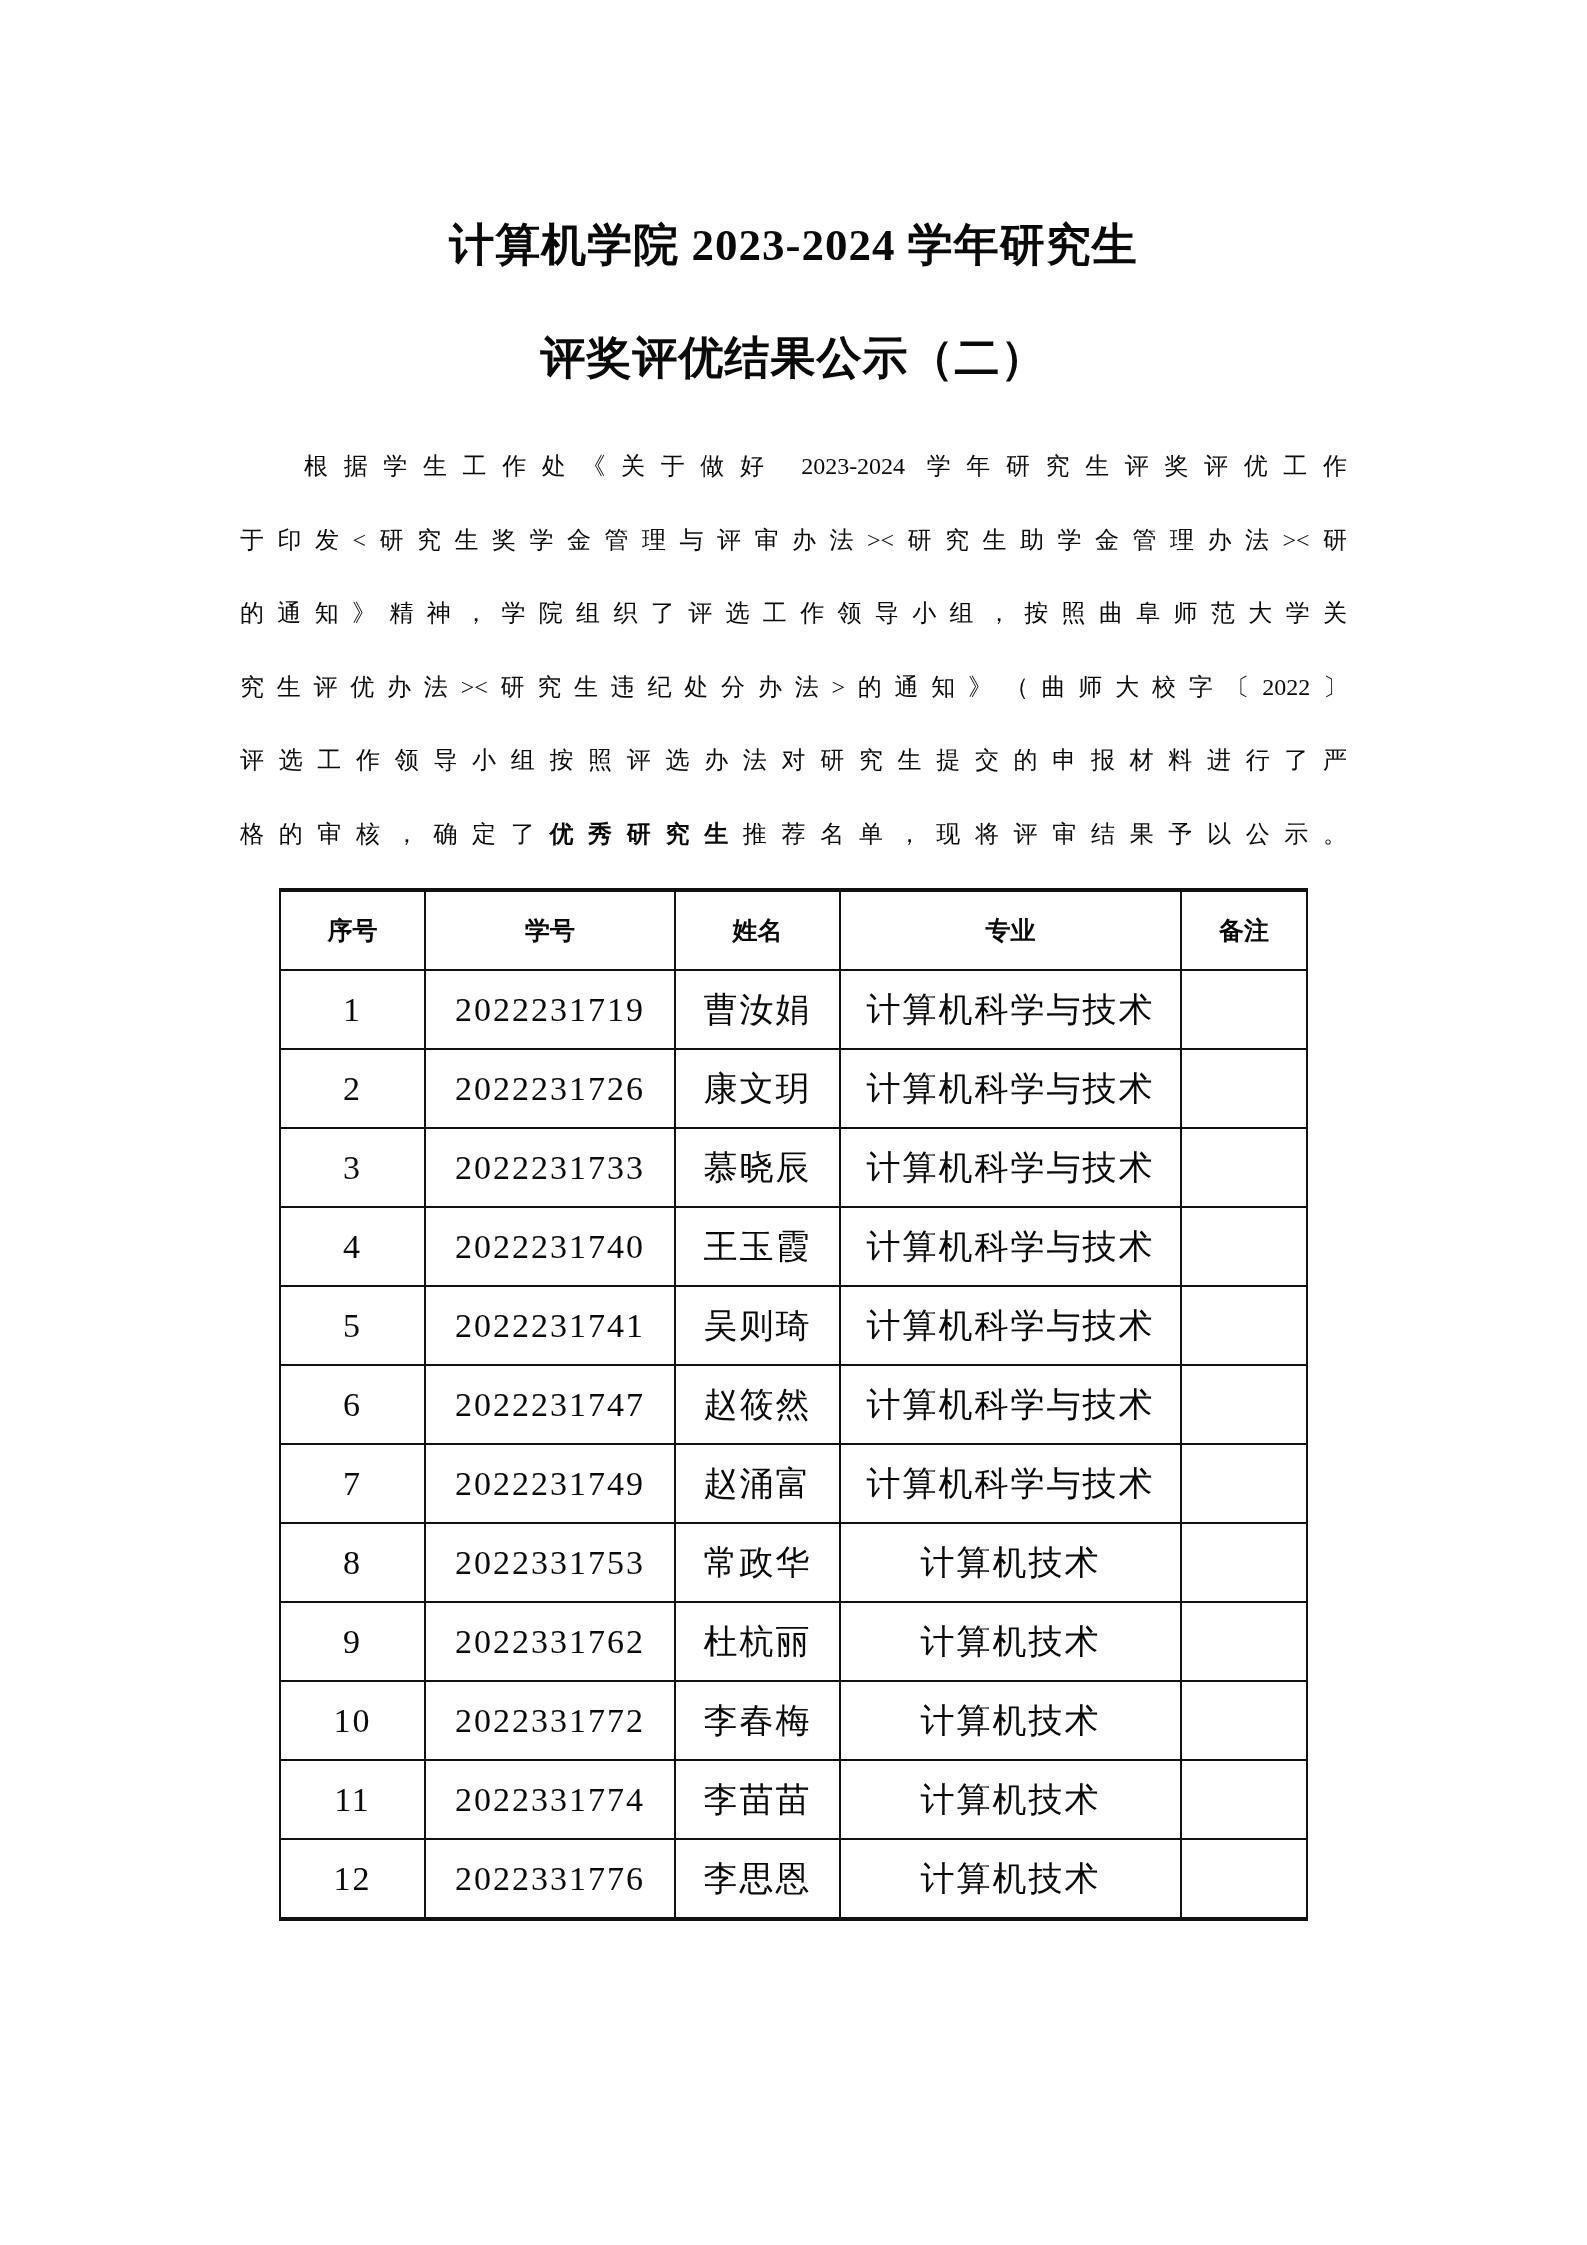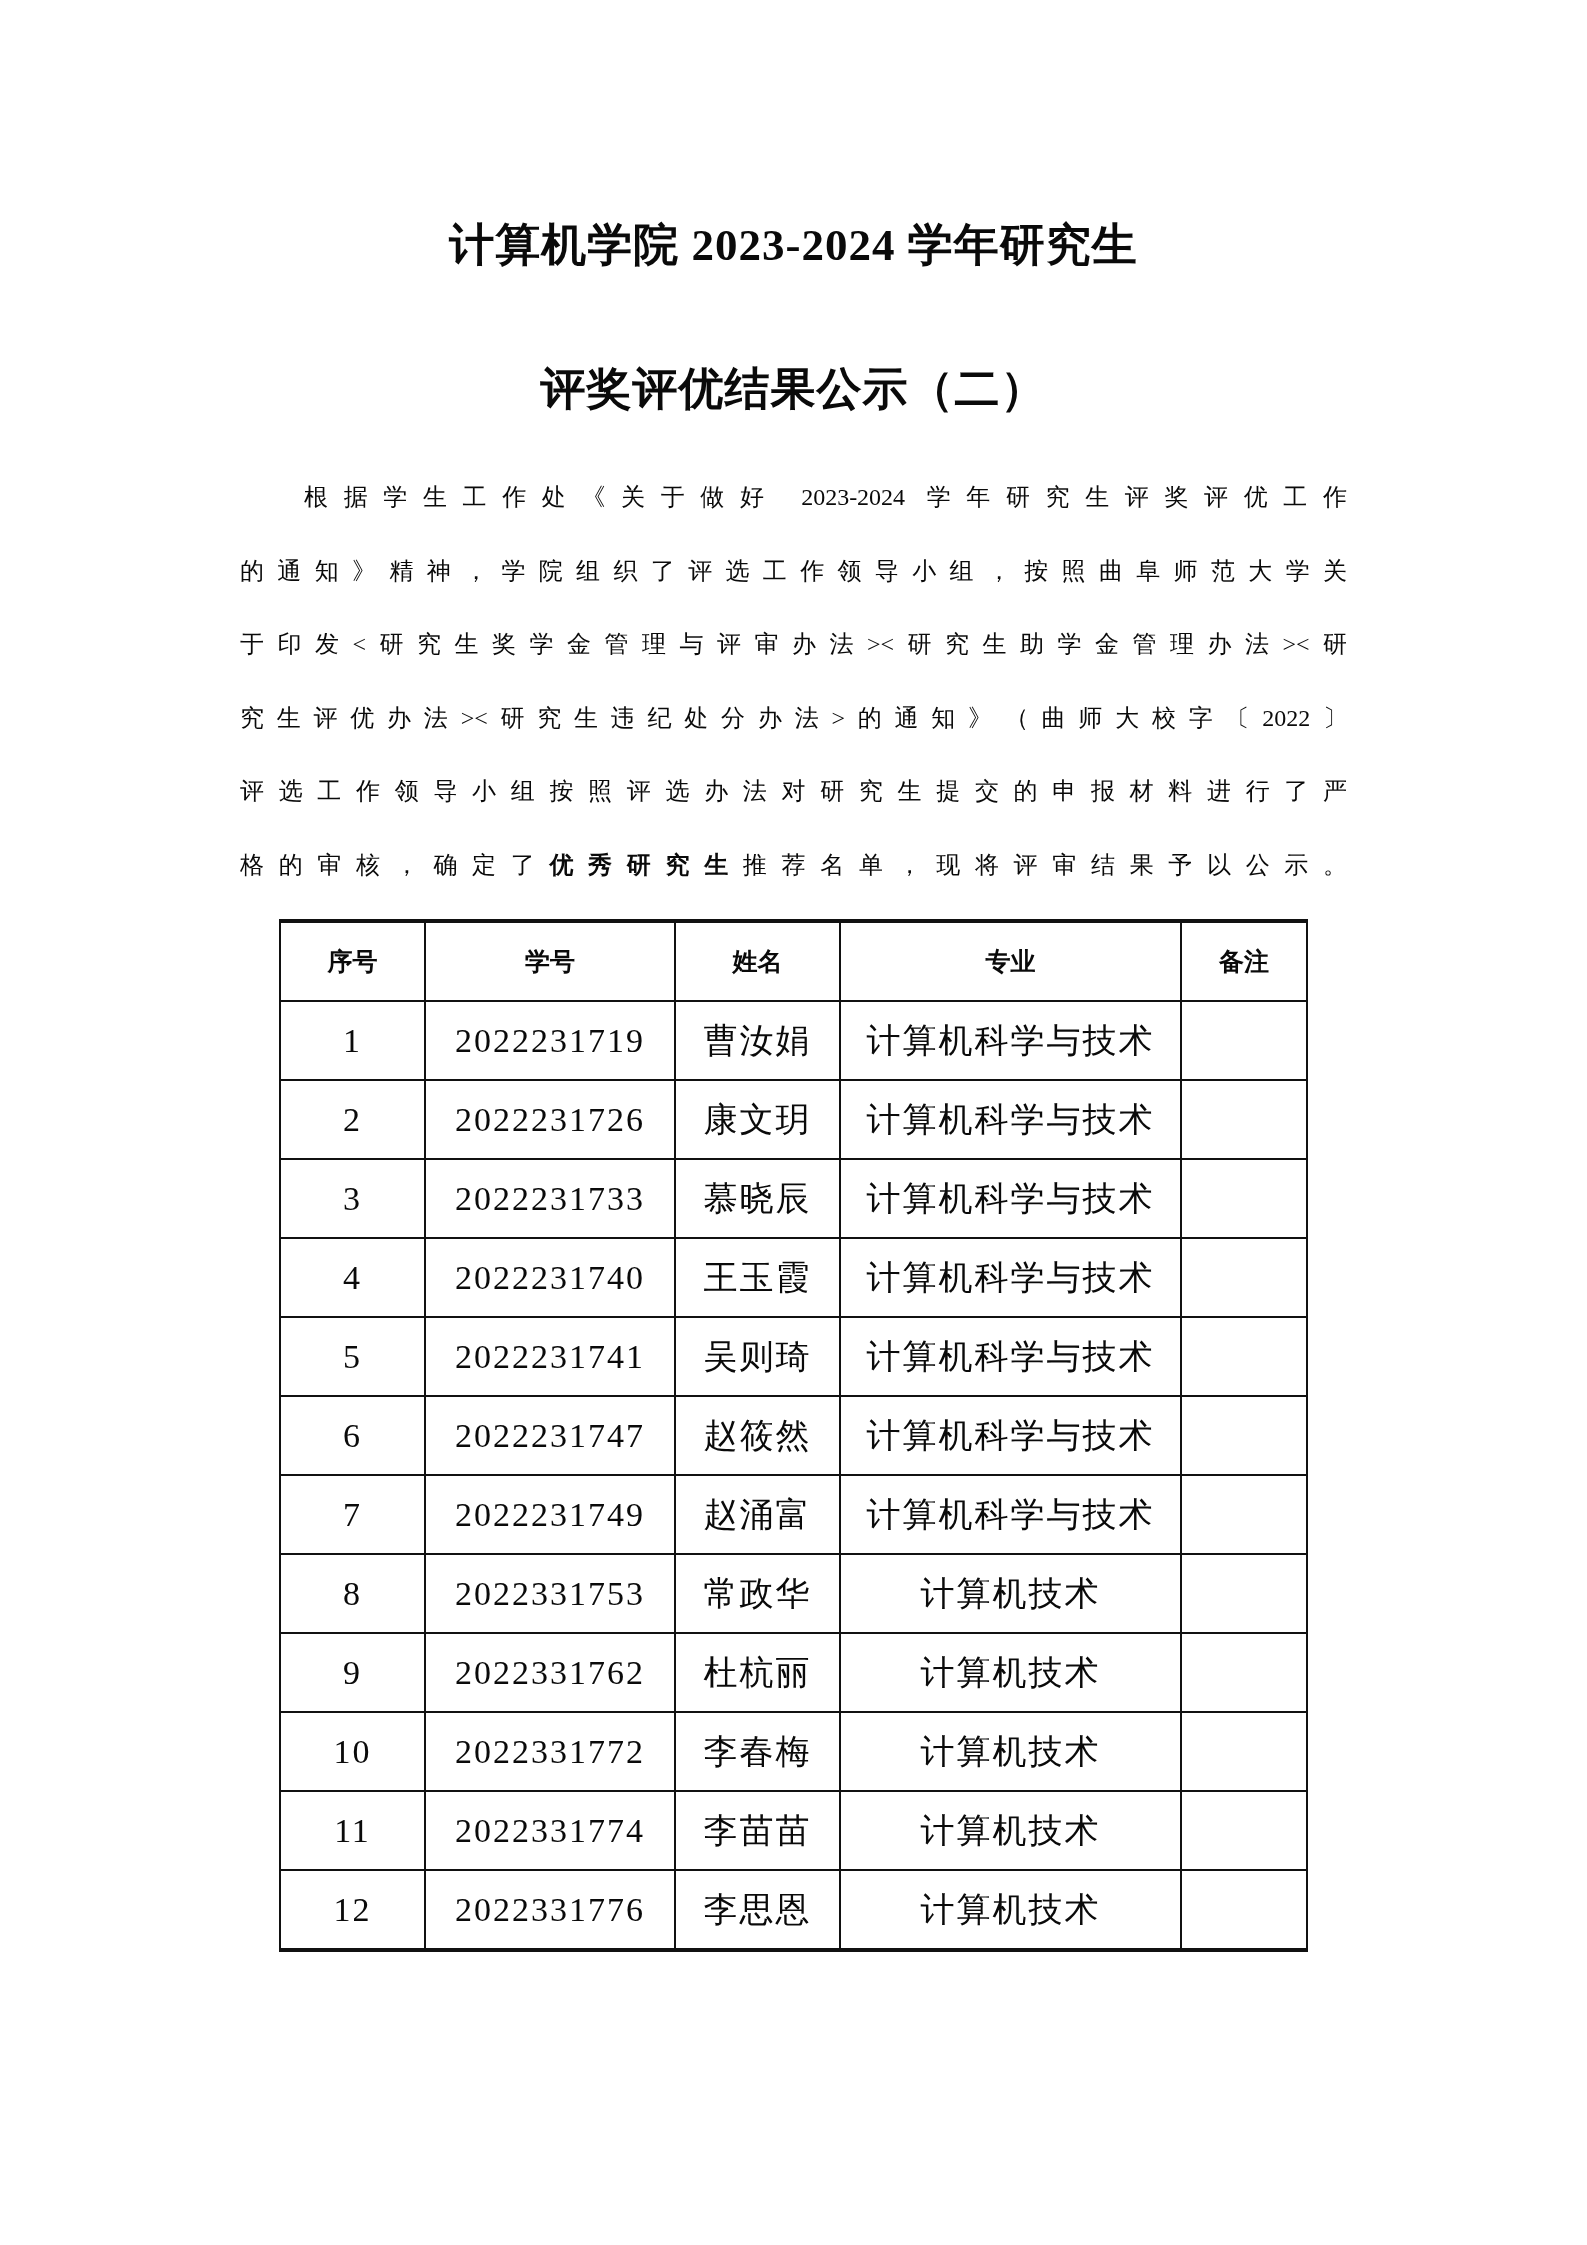--- a/index.html
+++ b/index.html
@@ -14,21 +14,21 @@
   }
   .title {
     text-align: center;
     font-weight: bold;
     font-size: 45px;
     line-height: 60px;
     letter-spacing: 1px;
     white-space: nowrap;
   }
   .title.line1 { padding-top: 215px; }
-  .title.line2 { margin-top: 84px; }
+  .title.line2 { margin-top: 53px; }
   .para {
     margin: 42px 240px 0 240px; 
     font-size: 24px;
   }
   .para-line {
     line-height: 73.5px;
     height: 73.5px;
     text-align: justify;
     text-align-last: justify;
     text-justify: inter-character;
@@ -68,22 +68,22 @@
 </style>
 </head>
 <body>
 
 <div class="page">
   <div class="title line1">计算机学院 2023-2024 学年研究生</div>
   <div class="title line2">评奖评优结果公示（二）</div>
 
   <div class="para" id="paragraph">
       <div class="para-line indent"><span>根据学生工作处《关于做好 2023-2024 学年研究生评奖评优工作</span></div>
+      <div class="para-line"><span>于印发&lt;研究生奖学金管理与评审办法&gt;&lt;研究生助学金管理办法&gt;&lt;研</span></div>
       <div class="para-line"><span>的通知》精神，学院组织了评选工作领导小组，按照曲阜师范大学关</span></div>
-      <div class="para-line"><span>于印发&lt;研究生奖学金管理与评审办法&gt;&lt;研究生助学金管理办法&gt;&lt;研</span></div>
       <div class="para-line"><span>究生评优办法&gt;&lt;研究生违纪处分办法&gt;的通知》（曲师大校字〔2022〕</span></div>
       <div class="para-line"><span>评选工作领导小组按照评选办法对研究生提交的申报材料进行了严</span></div>
       <div class="para-line"><span>格的审核，确定了</span><span class="b">优秀研究生</span><span>推荐名单，现将评审结果予以公示。</span></div>
     </div>
 
   <table class="results" id="results-table">
     <colgroup>
       <col class="c1">
         <col class="c2">
         <col class="c3">

